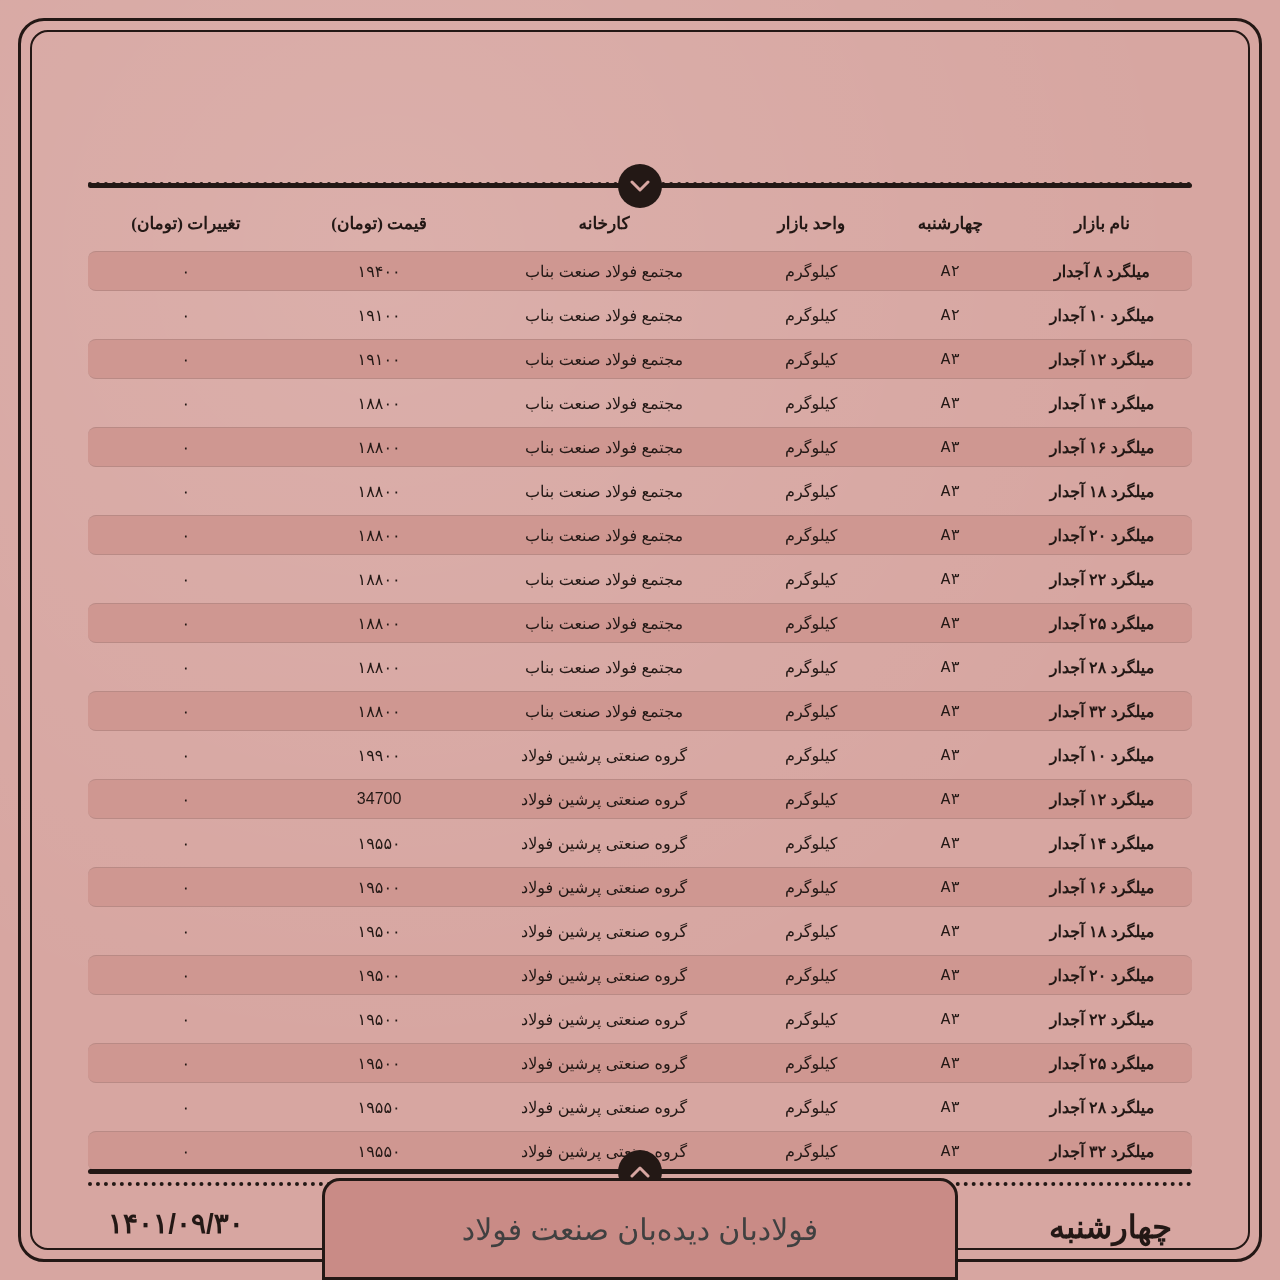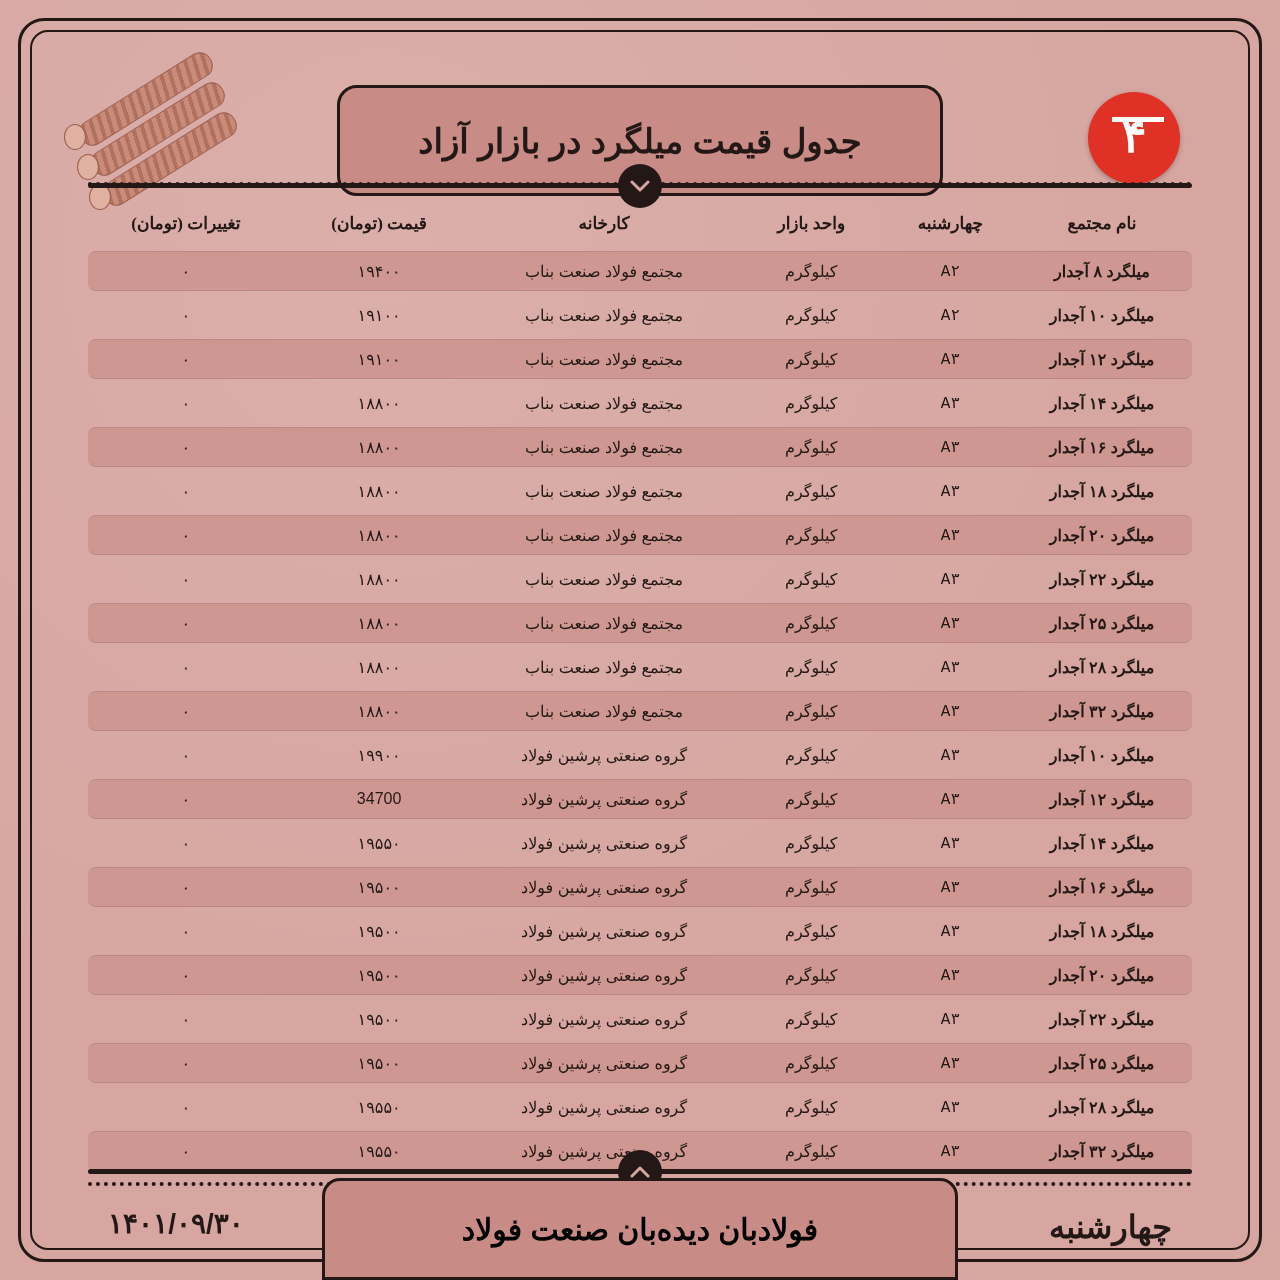--- a/index.html
+++ b/index.html
@@ -258,22 +258,22 @@
     background: #c98b86;
     border: 3px solid #231815;
     border-top-left-radius: 18px;
     border-top-right-radius: 18px;
     display: flex;
     align-items: center;
     justify-content: center;
   }
   .footer-plate span {
     font-size: 30px;
-    font-weight: bold;
-    color: #000000;
+    font-weight: normal;
+    color: #404040;
     text-align: center;
   }
   .footer-date {
     position: absolute;
     left: 108px;
     bottom: 40px;
     font-size: 28px;
     font-weight: bold;
     color: #231815;
     letter-spacing: 1px;
@@ -287,54 +287,36 @@
     color: #231815;
   }
 </style>
 </head>
 <body>
 
 <div class="poster">
   <div class="frame-outer"></div>
   <div class="frame-inner"></div>
 
-  <div class="header-band">
-    <div class="rebar-art">
-      <div class="rebar r1"></div>
-      <div class="rebar r2"></div>
-      <div class="rebar r3"></div>
-      <div class="rebar-cap c1"></div>
-      <div class="rebar-cap c2"></div>
-      <div class="rebar-cap c3"></div>
-    </div>
-
-    <div class="title-plate">
-      <h1>جدول قیمت میلگرد در بازار آزاد</h1>
-    </div>
-
-    <div class="logo">
-      <span class="logo-glyph">۴</span>
-    </div>
-  </div>
 
   <div class="divider">
     <div class="bar-dots"></div>
     <div class="bar-thick"></div>
     <div class="chevron-badge">
       <svg width="20" height="12" viewBox="0 0 20 12" aria-hidden="true">
         <path d="M2 2 L10 10 L18 2" fill="none" stroke="#d7a6a1" stroke-width="3" stroke-linecap="round" stroke-linejoin="round"></path>
       </svg>
     </div>
   </div>
 
   <div class="table-wrap">
     <table>
       <thead>
         <tr>
-          <th>نام مجتمع</th>
+          <th>نام بازار</th>
           <th>چهارشنبه</th>
           <th>واحد بازار</th>
           <th>کارخانه</th>
           <th>قیمت (تومان)</th>
           <th>تغییرات (تومان)</th>
         </tr>
       </thead>
       <tbody id="table-body">
           <tr class="striped">
             <td class="col-name">میلگرد ۸ آجدار</td>

